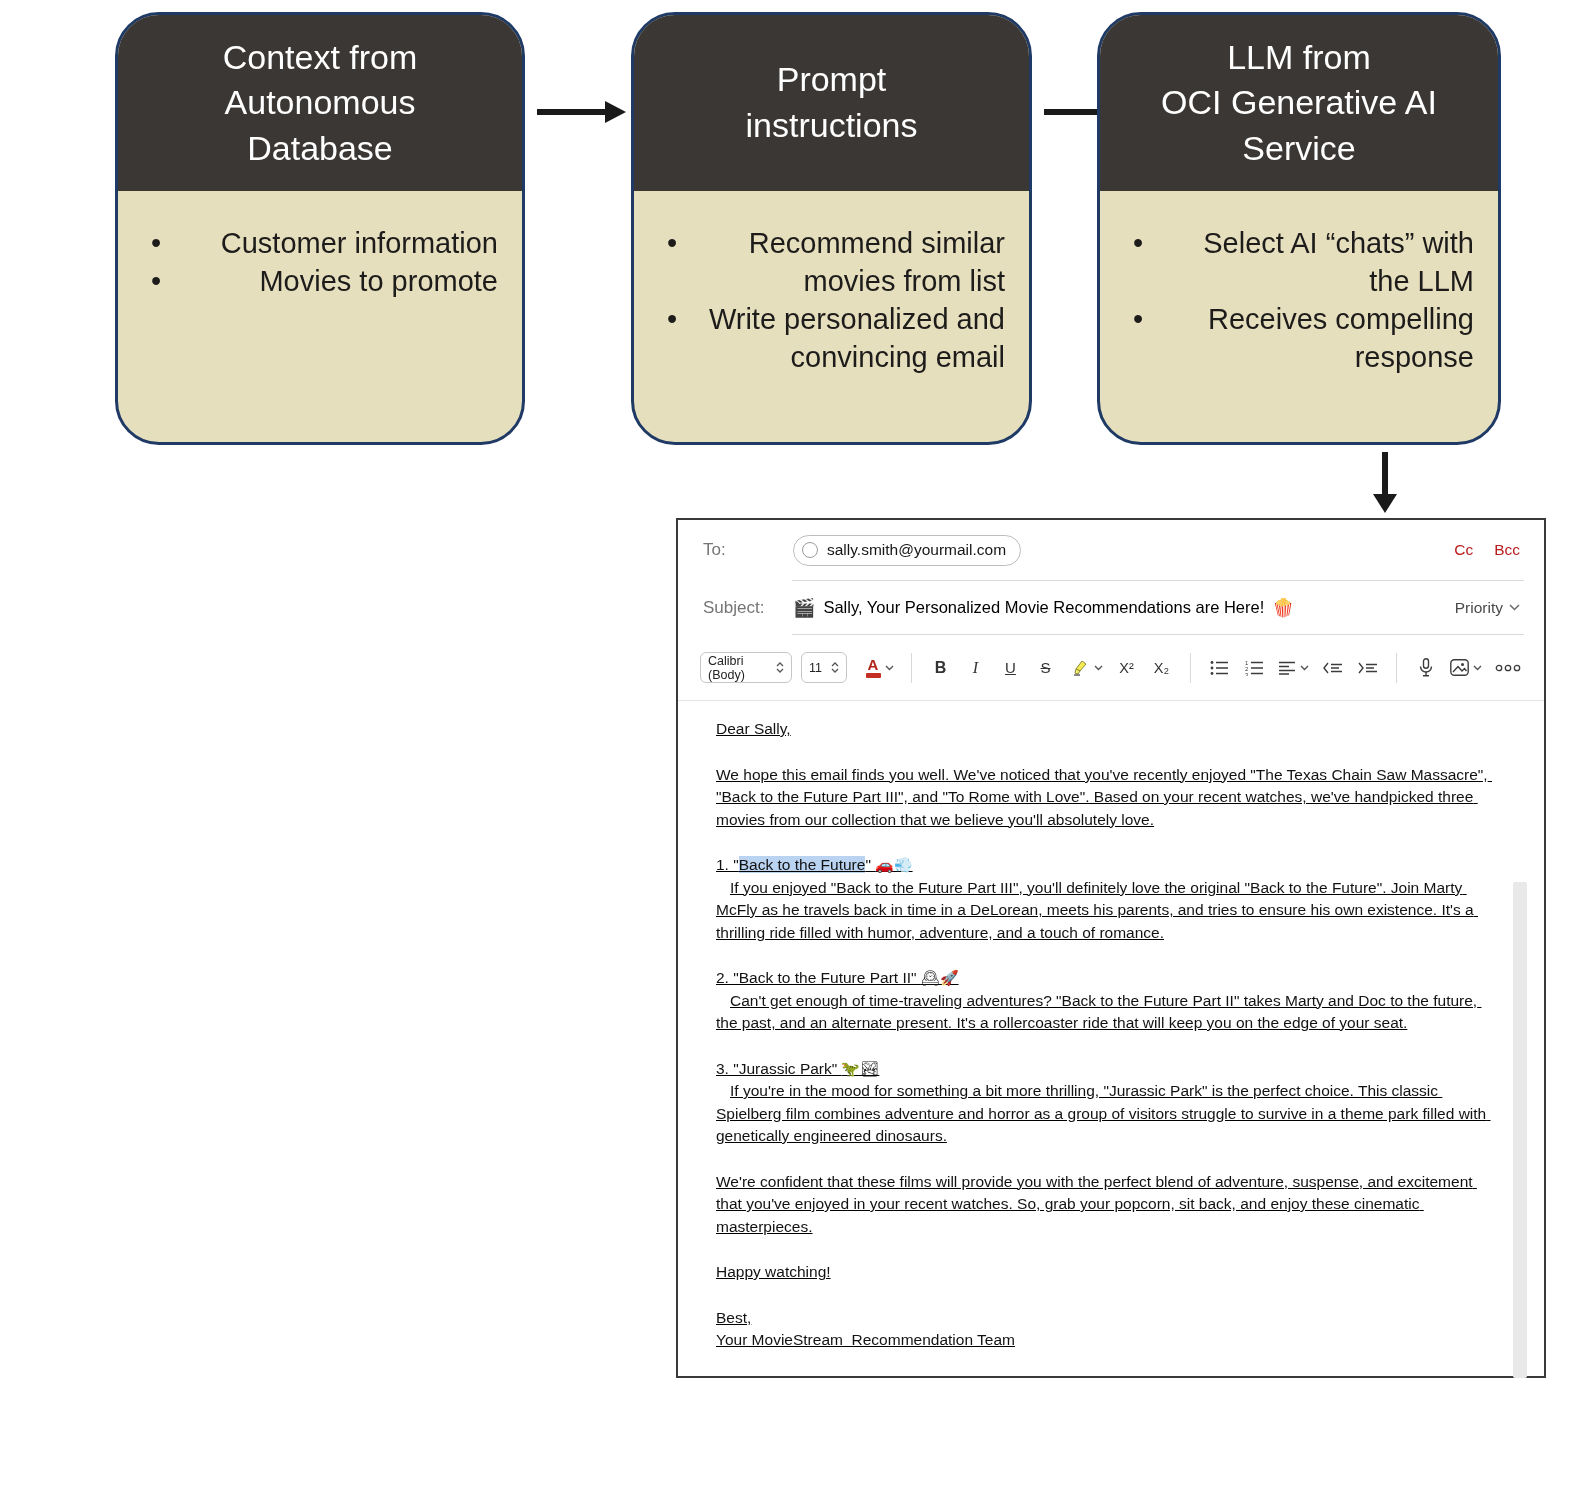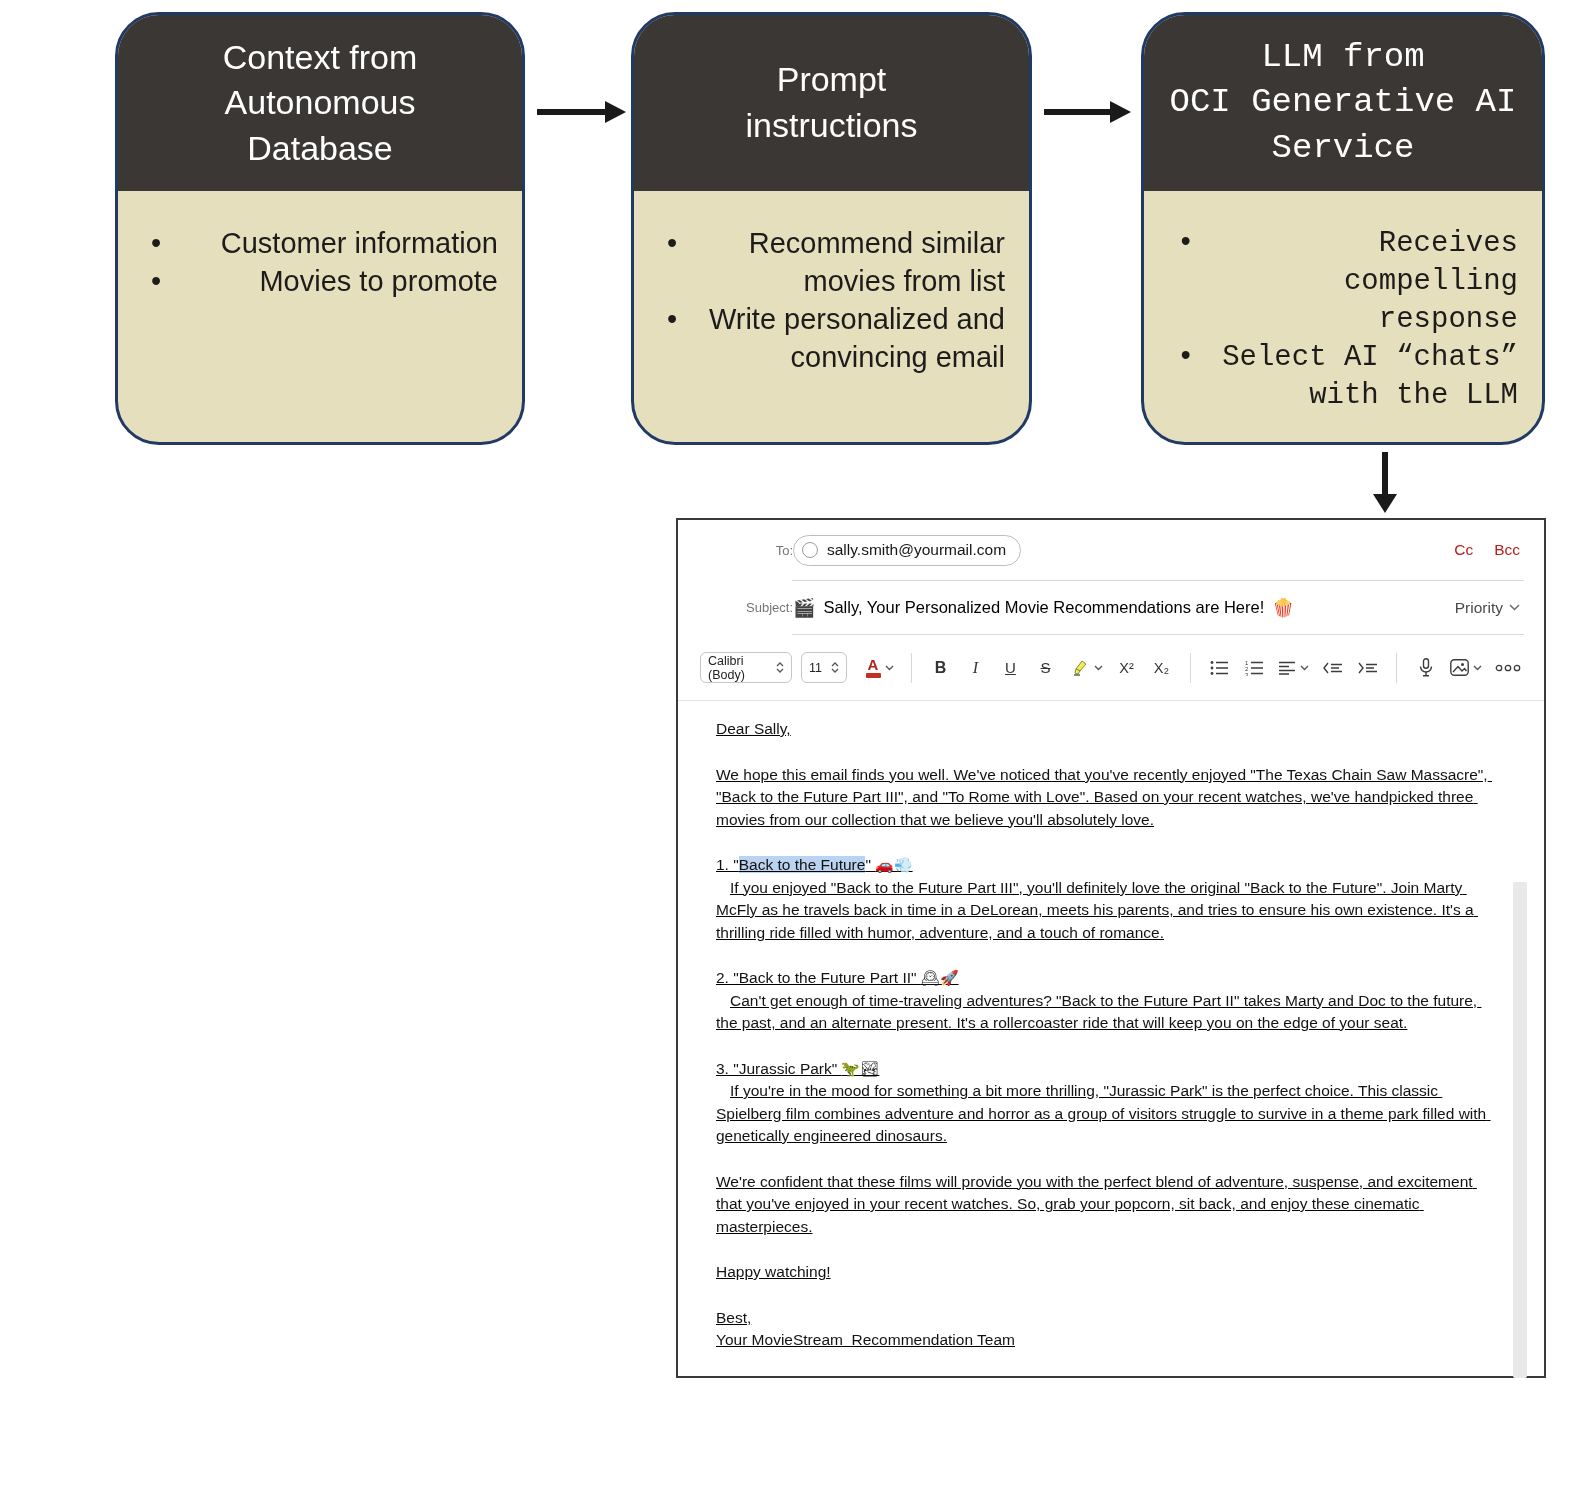--- a/index.html
+++ b/index.html
@@ -35,21 +35,21 @@
     border-top:19px solid var(--arrow,#1a1a1a); border-left:12px solid transparent; border-right:12px solid transparent; }
 
   
   .email {
     position:absolute; left:676px; top:518px; width:870px; height:860px;
     background:#fff; border:2px solid #3a3a3a;
   }
   .hdr-row { display:flex; align-items:center; padding:0 24px 0 25px; }
   .row-to { height:60px; }
   .row-subject { height:53px; }
-  .fld-label { color:#757575; font-size:13px; flex:0 0 90px;text-align:right; }
+  .fld-label { color:#757575; font-size:17px; flex:0 0 90px; }
   .divider { border-top:1px solid #d9d9d9; margin:0 20px 0 114px; }
   .chip {
     display:inline-flex; align-items:center; gap:9px; height:31px; padding:0 14px 0 8px;
     border:1.5px solid #bdbdbd; border-radius:16px; background:#fff; cursor:default;
   }
   .chip .circle { width:16px; height:16px; border:1.5px solid #9a9a9a; border-radius:50%; }
   .chip .addr { font-size:15.5px; color:#161616;text-align:center; }
   .ccbcc { margin-left:auto; display:flex; gap:21px; font-size:15.5px; color:#b91c1c; }
   .subj-wrap { display:flex; align-items:center; gap:8px; font-size:16.5px; color:#000; }
   .subj-emoji { font-size:18px; }
@@ -121,28 +121,28 @@
         <li>Write personalized and convincing email</li>
       </ul>
     </div>
   </div>
 
   <div class="arrow-right" style="left:1044px; width:87px;">
     <div class="shaft" style="width:66px;"></div>
       <div class="tip" style="left:66px;"></div>
   </div>
 
-  <div class="flowbox" style="left:1141px; width:404px;font-family:Liberation Mono, monospace;">
+  <div class="flowbox" style="left:1097px; width:404px;">
     <div class="head">LLM from
 OCI Generative AI
 Service</div>
     <div class="panel">
       <ul class="bullets">
+        <li>Select AI “chats” with the LLM</li>
         <li>Receives compelling response</li>
-        <li>Select AI “chats” with the LLM</li>
       </ul>
     </div>
   </div>
 
   <div class="arrow-down" style="left:1373px; top:452px;">
     <div class="shaft" style="height:42px;"></div>
       <div class="tip" style="top:42px;"></div>
   </div>
 
   <div class="email">

